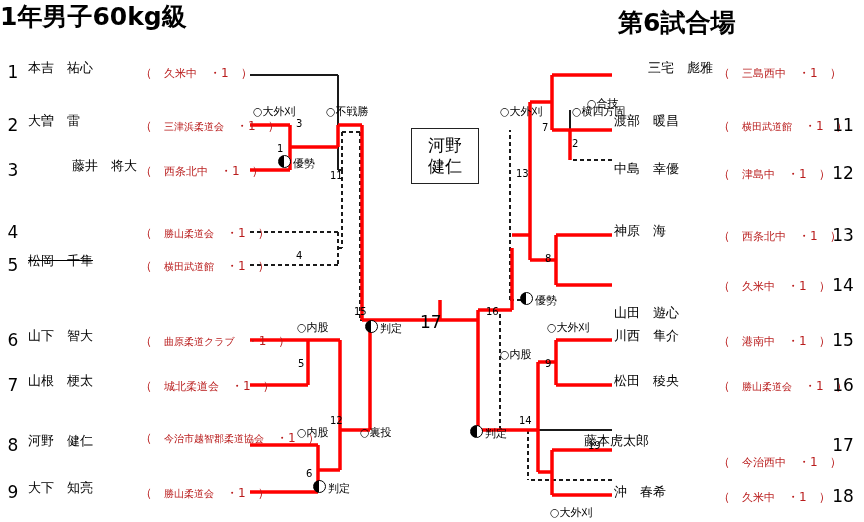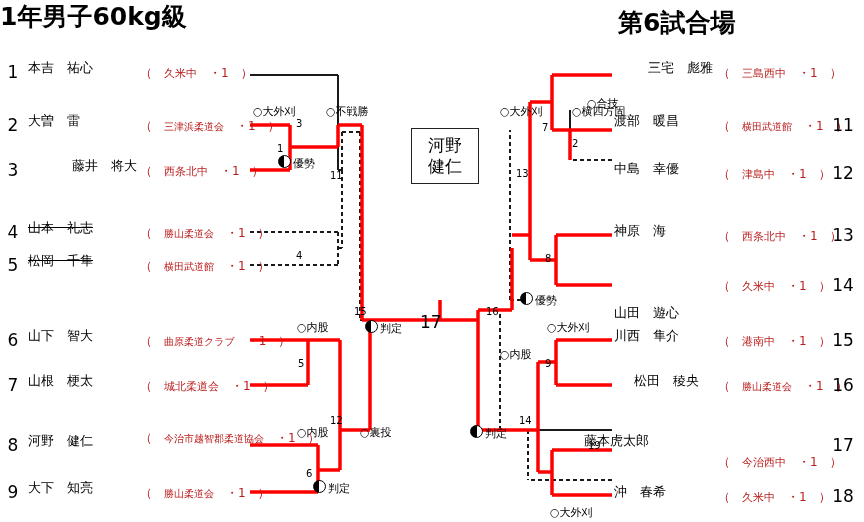--- a/index.html
+++ b/index.html
@@ -171,21 +171,20 @@
 
   <div class="num" style="left:2px;top:115px;">2</div>
   <div class="pname" style="left:28px;top:112px;">大曽　雷</div>
   <div class="paren" style="left:140px;top:118px;">（　<span class="small">三津浜柔道会</span>　<span>・1</span>　）</div>
 
   <div class="num" style="left:2px;top:160px;">3</div>
   <div class="pname" style="left:28px;top:157px;margin-left:44px;">藤井　将大</div>
   <div class="paren" style="left:140px;top:163px;">（　<span class="school">西条北中</span>　<span>・1</span>　）</div>
 
   <div class="num" style="left:2px;top:222px;">4</div>
-  <div class="pname strike" style="left:28px;top:219px;">山本　礼志</div>
   <div class="paren" style="left:140px;top:225px;">（　<span class="small">勝山柔道会</span>　<span>・1</span>　）</div>
 
   <div class="num" style="left:2px;top:255px;">5</div>
   <div class="pname strike" style="left:28px;top:252px;">松岡　千隼</div>
   <div class="paren" style="left:140px;top:258px;">（　<span class="small">横田武道館</span>　<span>・1</span>　）</div>
 
   <div class="num" style="left:2px;top:330px;">6</div>
   <div class="pname" style="left:28px;top:327px;">山下　智大</div>
   <div class="paren" style="left:140px;top:333px;">（　<span class="small">曲原柔道クラブ</span>　<span>・1</span>　）</div>
 
@@ -218,21 +217,21 @@
   <div class="num" style="left:832px;top:225px;">13</div>
 
   <div class="pname" style="left:614px;top:272px;margin-top:32px;">山田　遊心</div>
   <div class="paren" style="left:718px;top:278px;">（　<span class="school">久米中</span>　<span>・1</span>　）</div>
   <div class="num" style="left:832px;top:275px;">14</div>
 
   <div class="pname" style="left:614px;top:327px;">川西　隼介</div>
   <div class="paren" style="left:718px;top:333px;">（　<span class="school">港南中</span>　<span>・1</span>　）</div>
   <div class="num" style="left:832px;top:330px;">15</div>
 
-  <div class="pname" style="left:634px;top:372px;">松田　稜央</div>
+  <div class="pname" style="left:614px;top:372px;">松田　稜央</div>
   <div class="paren" style="left:718px;top:378px;">（　<span class="small">勝山柔道会</span>　<span>・1</span>　）</div>
   <div class="num" style="left:832px;top:375px;">16</div>
 
   <div class="pname" style="left:584px;top:432px;">藤本虎太郎</div>
   <div class="paren" style="left:718px;top:438px;margin-top:16px;">（　<span class="school">今治西中</span>　<span>・1</span>　）</div>
   <div class="num" style="left:832px;top:435px;">17</div>
 
   <div class="pname" style="left:614px;top:483px;">沖　春希</div>
   <div class="paren" style="left:718px;top:489px;">（　<span class="school">久米中</span>　<span>・1</span>　）</div>
   <div class="num" style="left:832px;top:486px;">18</div>

